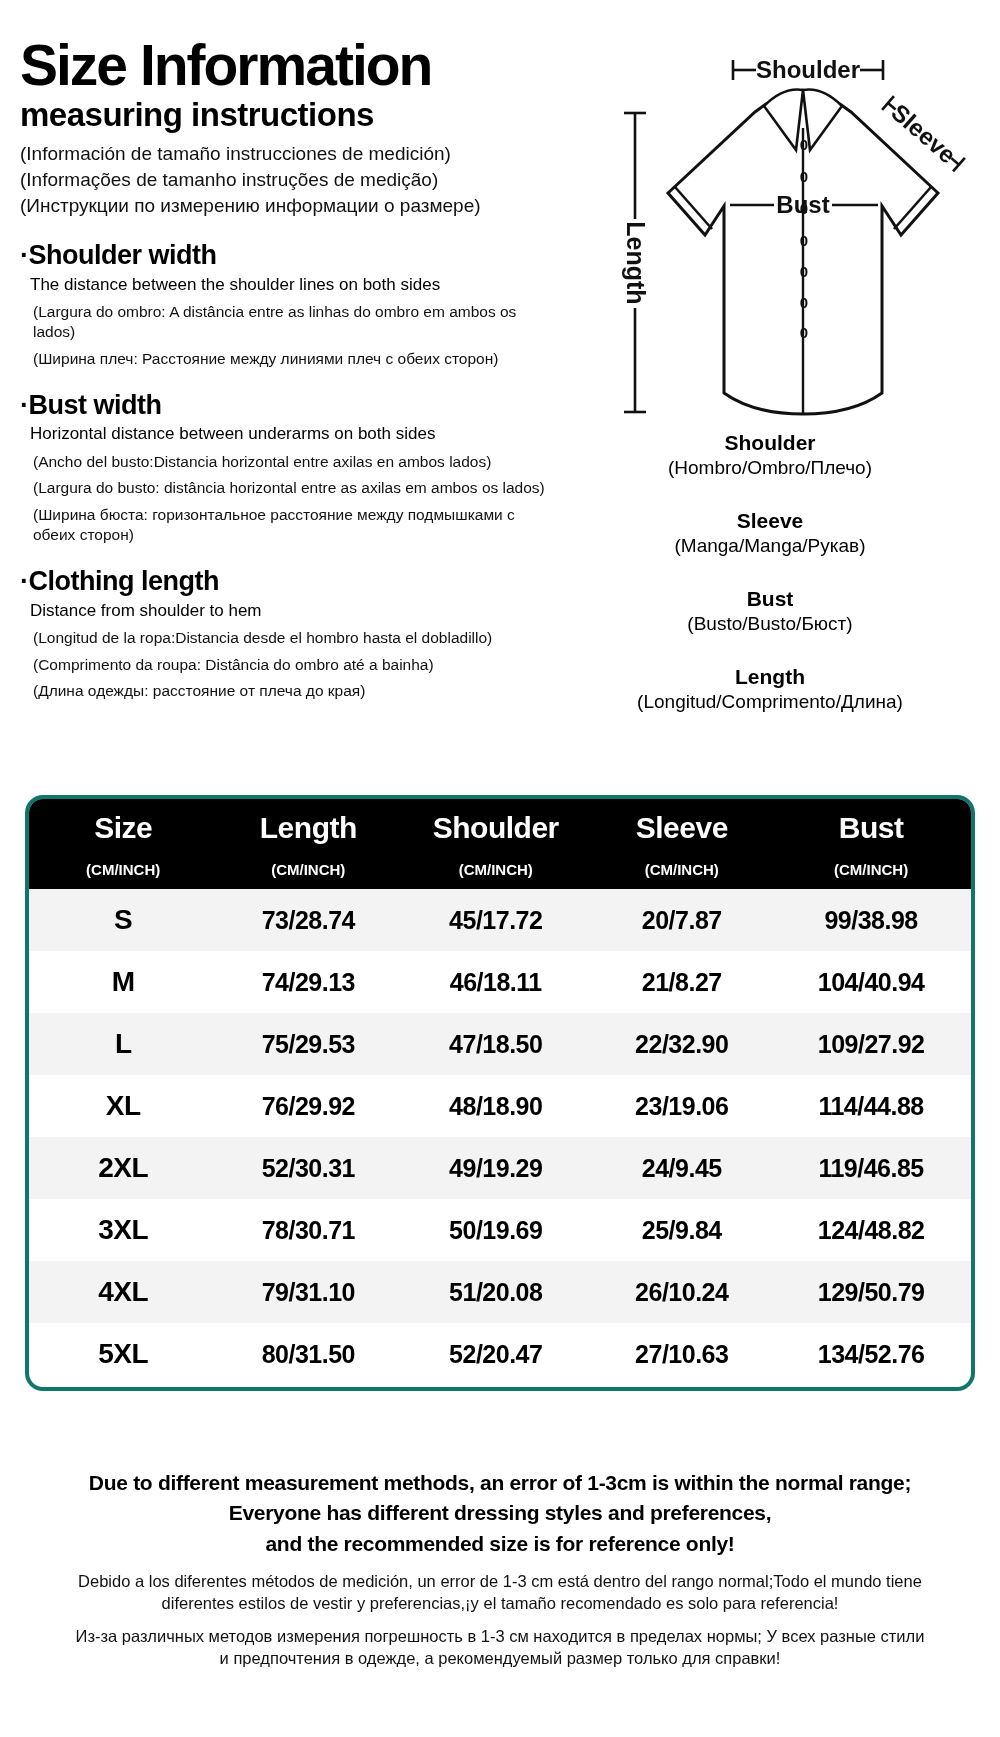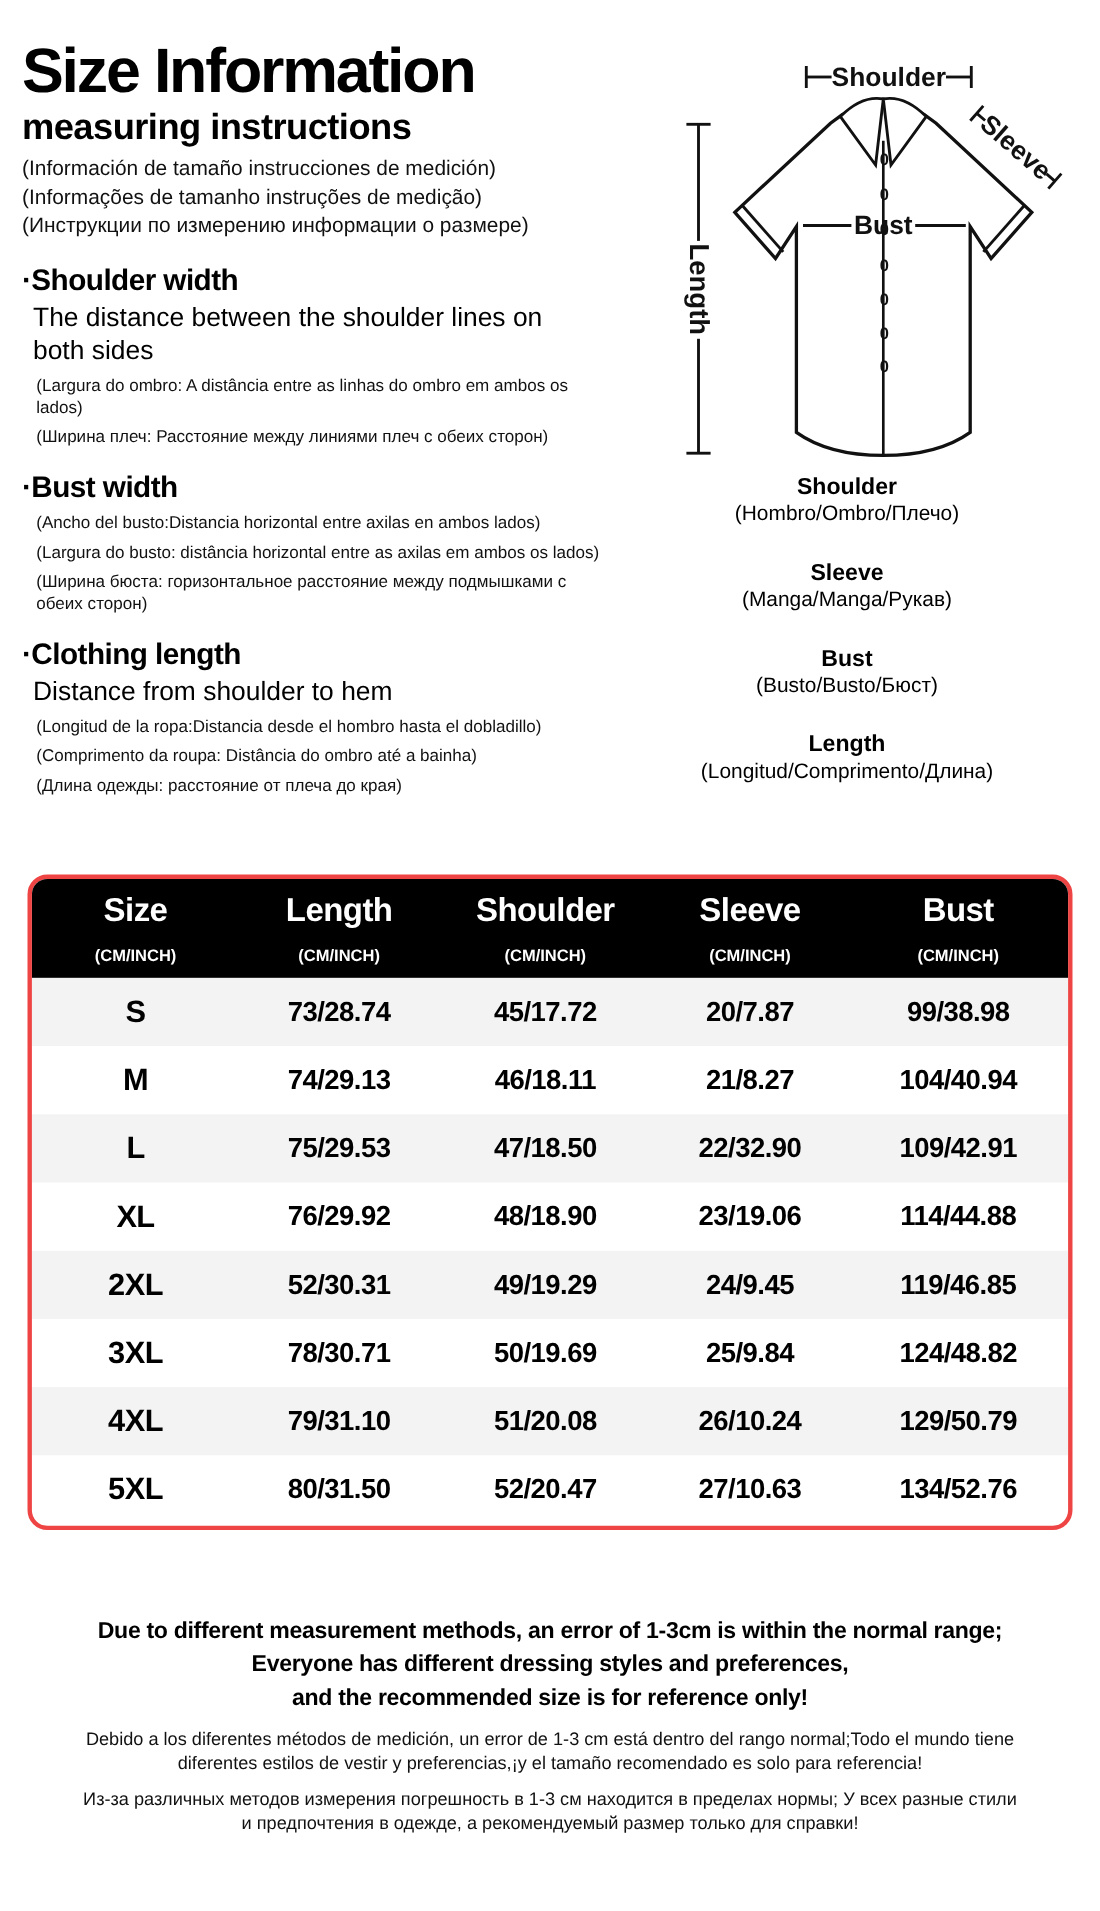--- a/index.html
+++ b/index.html
@@ -8,32 +8,32 @@
     width:1000px; height:1737px; position:relative; overflow:hidden;
     font-family:"Liberation Sans", sans-serif; color:#000;
   }
   
   .left-col { position:absolute; left:20px; top:24px; width:526px;margin-top:12px; }
   .page-title { font-size:57px; font-weight:800; letter-spacing:-2px; line-height:1.04; color:#000; }
   .page-subtitle { font-size:33px; font-weight:700; letter-spacing:-0.5px; line-height:1.1; margin-top:2px; }
   .title-trans { font-size:19px; line-height:1.38; margin-top:7px; white-space:pre-line; color:#111; }
   .section { margin-top:22px; }
   .sec-head { font-size:27px; font-weight:800; letter-spacing:-0.5px; line-height:1.1; }
-  .sec-desc { font-size:24px; margin:3px 0 4px 10px; line-height:1.25; }
+  .sec-desc { font-size:17px; margin:3px 0 4px 10px; line-height:1.25; }
   .sec-trans p { font-size:15.5px; line-height:1.28; margin:7px 0 7px 13px; color:#111; }
   
   .shirt-svg { position:absolute; left:540px; top:0; width:460px; height:440px; }
   .legend { position:absolute; left:540px; top:430px; width:460px; text-align:center; }
   .legend-entry { margin-bottom:27px; }
   .legend-term { font-size:21px; font-weight:700; line-height:1.25; }
   .legend-trans { font-size:19px; line-height:1.3; }
   
   .size-table {
     position:absolute; left:25px; top:795px; width:950px; height:596px;
-    border:4px solid #ef4444; border-radius:18px; overflow:hidden; background:#fff;
+    border:4px solid #0f766e; border-radius:18px; overflow:hidden; background:#fff;
   }
   .cols { display:grid; grid-template-columns:20% 19.3% 20.5% 19% 21.2%; }
   .table-header { background:#000; color:#fff; height:90px; align-items:center; }
   .th { text-align:center; }
   .col-title { font-size:30px; font-weight:700; letter-spacing:-0.5px; }
   .col-unit { font-size:15px; font-weight:700; margin-top:16px; }
   .tr { height:62px; align-items:center; text-align:center; }
   .tr:nth-child(odd) { background:#f3f3f3; }
   .td { font-size:25px; font-weight:700; letter-spacing:-0.5px; }
   .td.size-cell { font-size:28px; }
@@ -60,20 +60,21 @@
     <div class="sec-head"><span>·</span><span>Shoulder width</span></div>
     <div class="sec-desc">The distance between the shoulder lines on both sides</div>
     <div class="sec-trans">
       <p>(Largura do ombro: A distância entre as linhas do ombro em ambos os lados)</p>
       <p>(Ширина плеч: Расстояние между линиями плеч с обеих сторон)</p>
     </div>
   </div>
 
   <div class="section">
     <div class="sec-head"><span>·</span><span>Bust width</span></div>
+    <div class="sec-desc">Horizontal distance between underarms on both sides</div>
     <div class="sec-trans">
       <p>(Ancho del busto:Distancia horizontal entre axilas en ambos lados)</p>
       <p>(Largura do busto: distância horizontal entre as axilas em ambos os lados)</p>
       <p>(Ширина бюста: горизонтальное расстояние между подмышками с обеих сторон)</p>
     </div>
   </div>
 
   <div class="section">
     <div class="sec-head"><span>·</span><span>Clothing length</span></div>
     <div class="sec-desc">Distance from shoulder to hem</div>
@@ -196,21 +197,21 @@
         <div class="td">74/29.13</div>
         <div class="td">46/18.11</div>
         <div class="td">21/8.27</div>
         <div class="td">104/40.94</div>
       </div>
       <div class="tr cols">
         <div class="td size-cell">L</div>
         <div class="td">75/29.53</div>
         <div class="td">47/18.50</div>
         <div class="td">22/32.90</div>
-        <div class="td">109/42.91</div>
+        <div class="td">109/27.92</div>
       </div>
       <div class="tr cols">
         <div class="td size-cell">XL</div>
         <div class="td">76/29.92</div>
         <div class="td">48/18.90</div>
         <div class="td">23/19.06</div>
         <div class="td">114/44.88</div>
       </div>
       <div class="tr cols">
         <div class="td size-cell">2XL</div>

